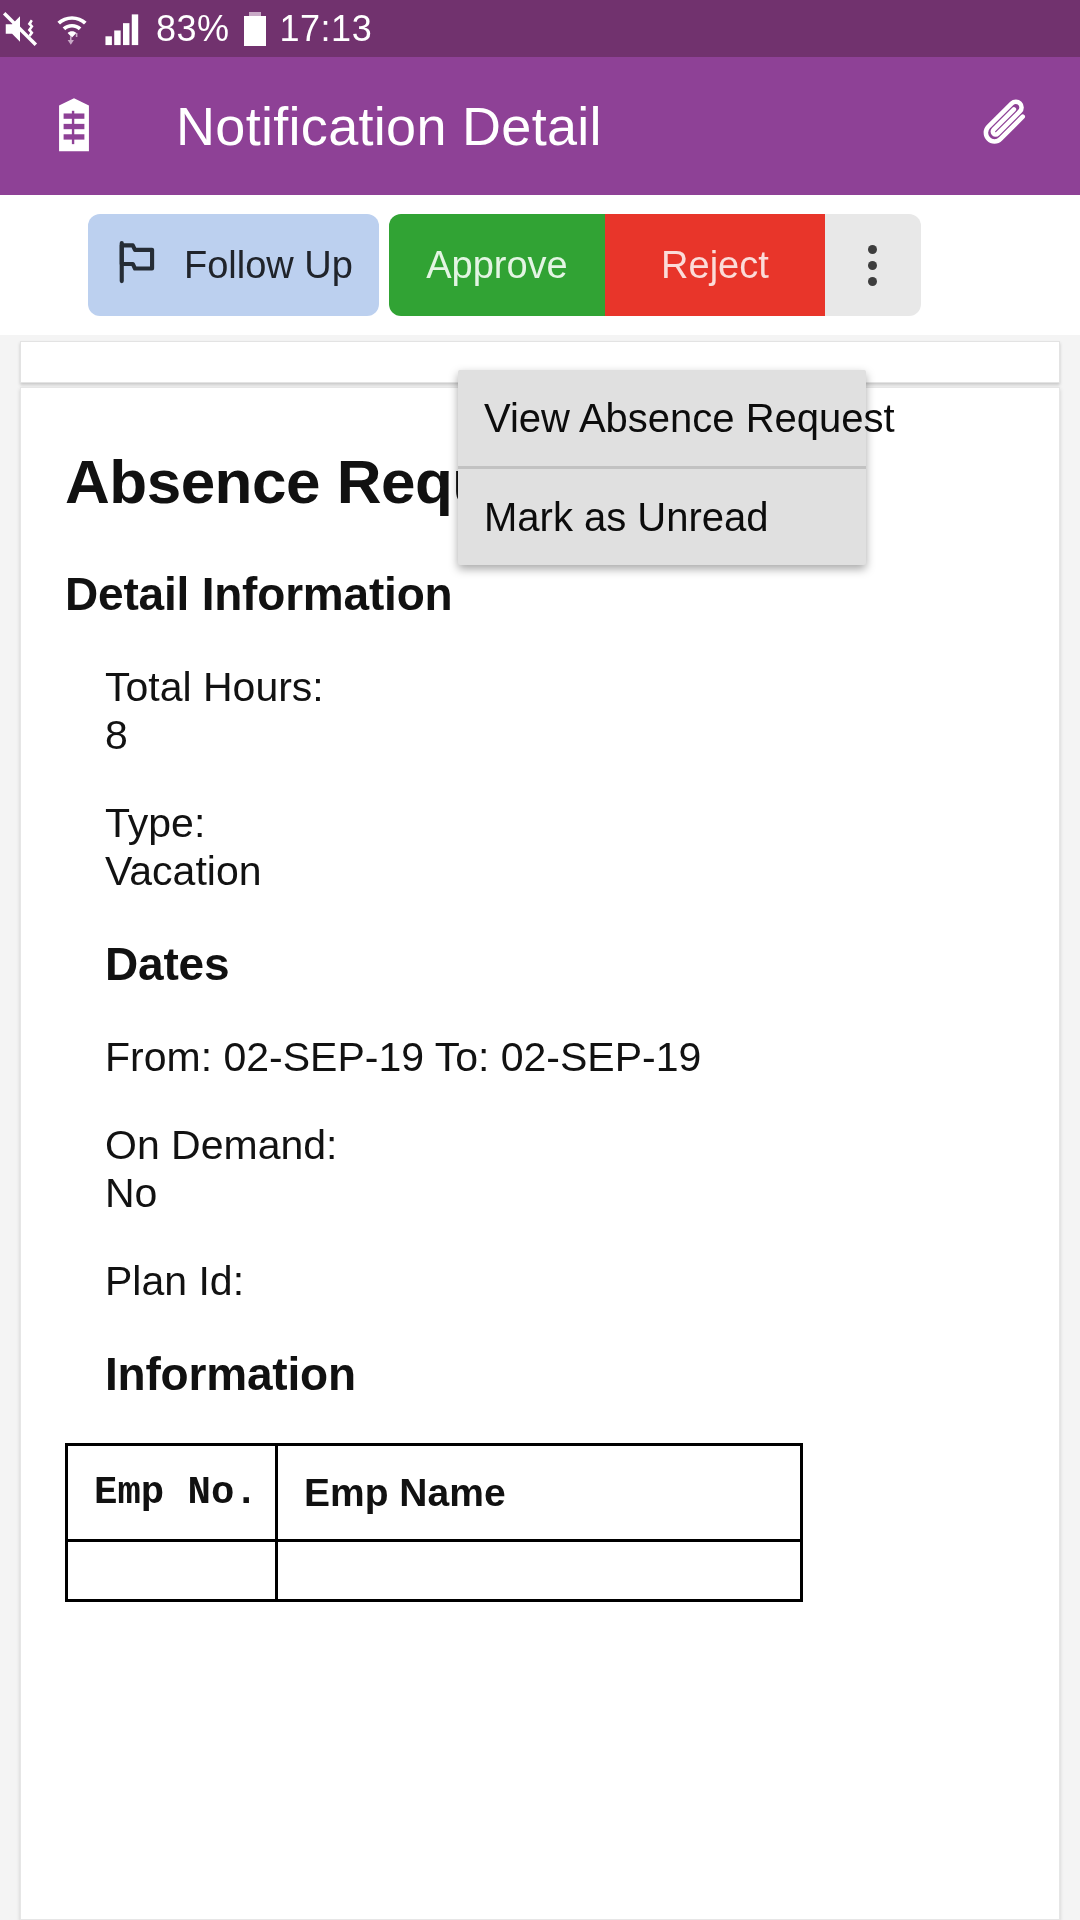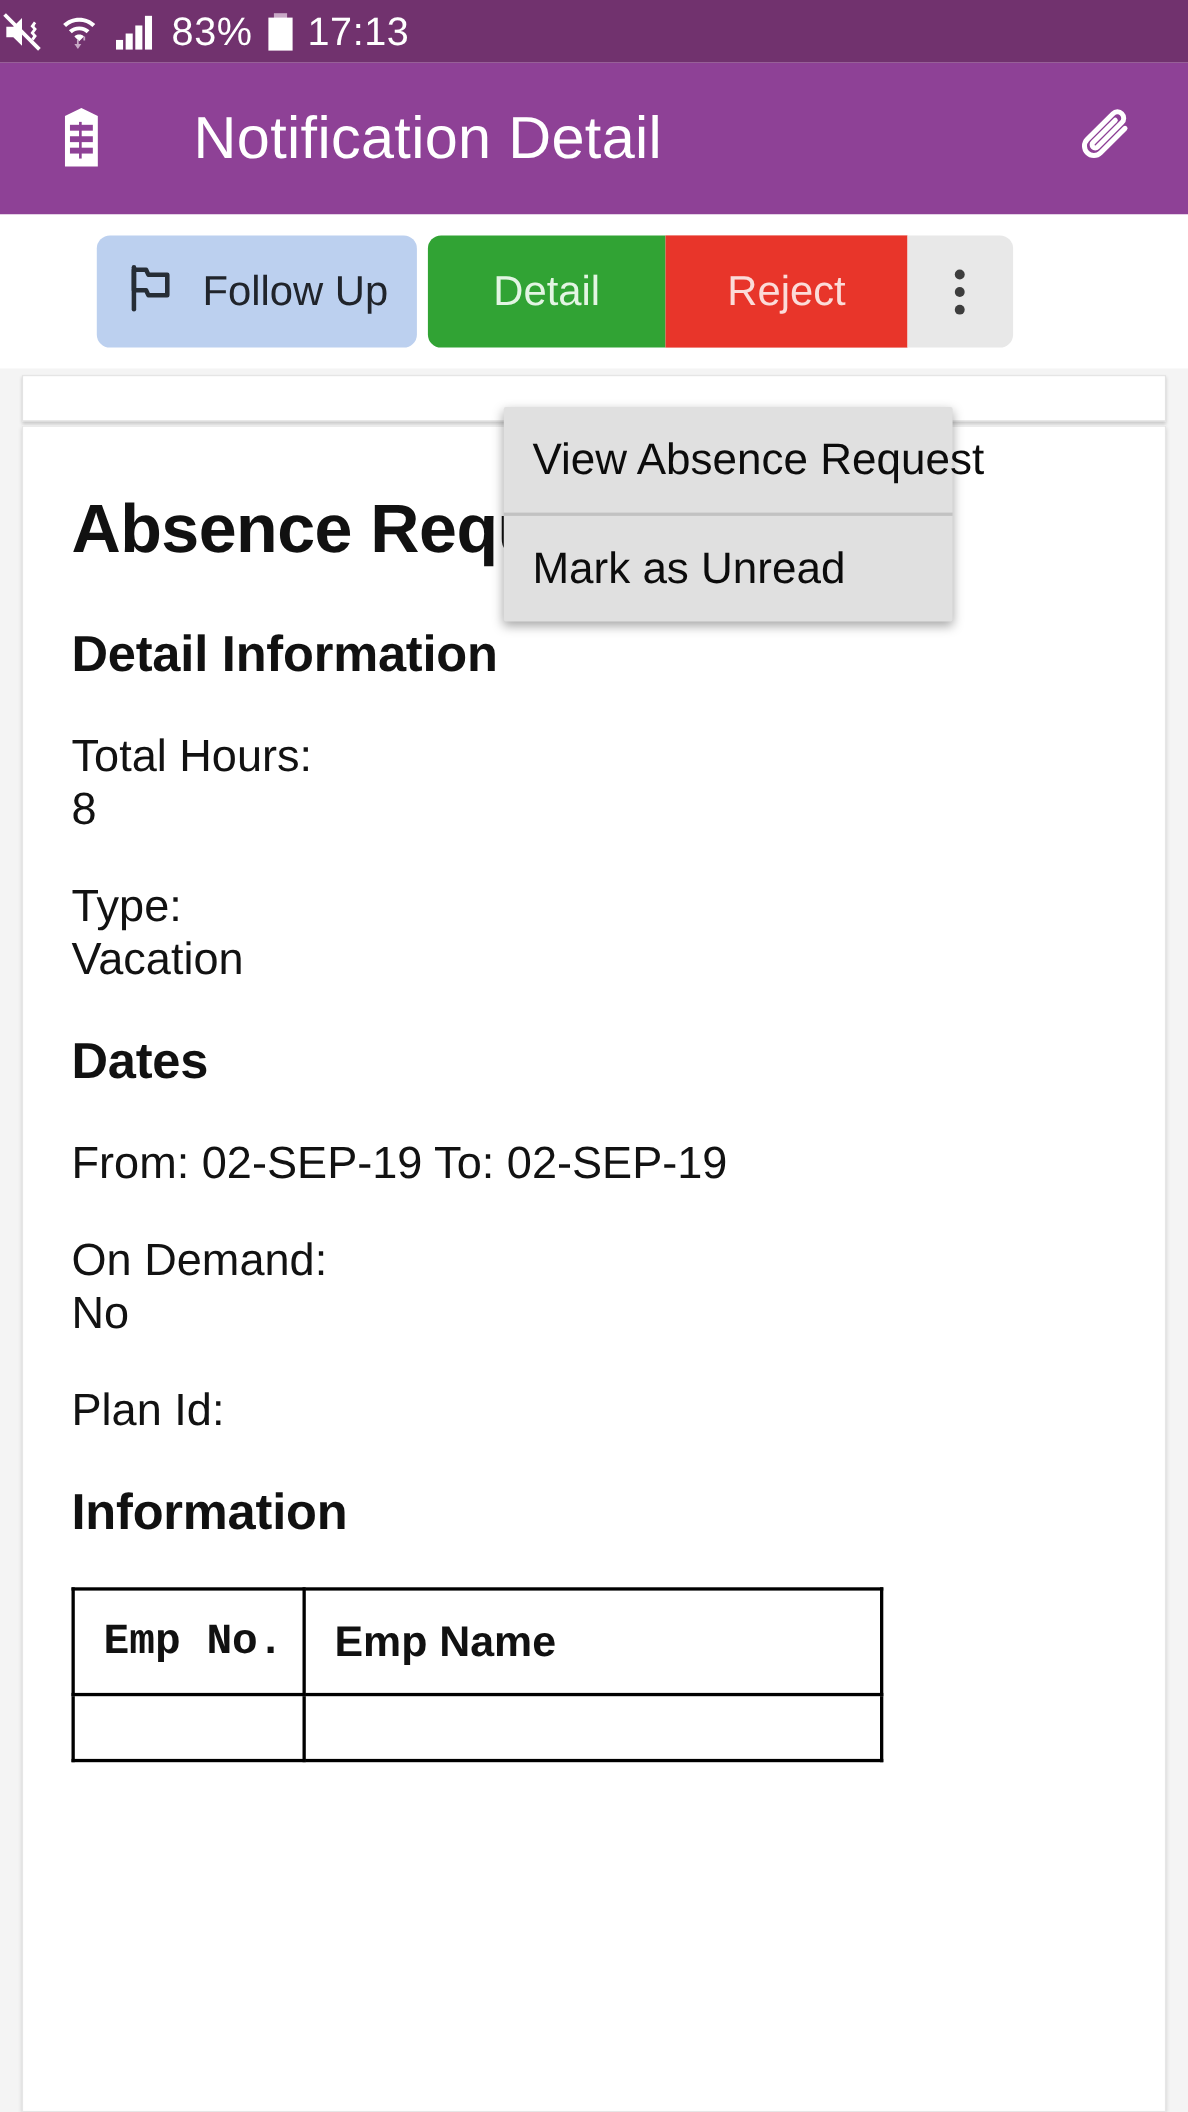--- a/index.html
+++ b/index.html
@@ -66,21 +66,21 @@
     box-shadow:0 2px 3px rgba(0,0,0,.18);
   }
   .main-card{
     position:absolute; top:52px; left:20px; width:1040px; height:1533px;
     background:#ffffff; border:1px solid #e6e6e6;
     box-shadow:0 2px 4px rgba(0,0,0,.16);
     padding:60px 0 0 44px; overflow:hidden;
   }
   .h1{ font-size:62px; font-weight:bold; color:#111; letter-spacing:-0.5px; line-height:1.1; margin-bottom:52px; white-space:nowrap;}
   .h2{ font-size:46px; font-weight:bold; color:#111; letter-spacing:-0.2px; line-height:1.15; }
-  .fieldblock{ margin-top:46px; }
+  .fieldblock{ margin-top:46px;margin-left:40px; }
   .fieldlabel{ font-size:41px; color:#121212; line-height:1.02; font-weight:400;}
   .fieldvalue{ font-size:41px; color:#121212; line-height:1.02; font-weight:400; margin-top:6px;}
   .line{ font-size:41px; color:#121212; line-height:1.02; font-weight:400;}
 
   
   .subtable{ margin-top:42px; width:738px; border-collapse:collapse; }
   .subtable th, .subtable td{
     border:3px solid #000; text-align:left; font-size:39px;
     padding:20px 0 20px 26px; color:#111;
   }
@@ -160,21 +160,21 @@
     <div class="btn btn-follow">
       <span>
         <svg width="56" height="52" viewBox="0 0 24 24">
           <path d="M4.5 3.2v17.6" stroke="#262d36" stroke-width="1.9" stroke-linecap="round" fill="none"></path>
           <path d="M4.5 4.3h5.1l1 2.1h7.9v8.6H10.6l-1-2.1H4.5z" fill="none" stroke="#262d36" stroke-width="1.9" stroke-linejoin="round"></path>
         </svg>
       </span>
       <span>Follow Up</span>
     </div>
     <div class="btn btn-approve">
-      <span>Detail</span>
+      <span>Approve</span>
     </div>
     <div class="btn btn-reject">
       <span>Reject</span>
     </div>
     <div class="btn btn-more">
       <span class="kebab">
           <i></i>
           <i></i>
           <i></i>
         </span>

